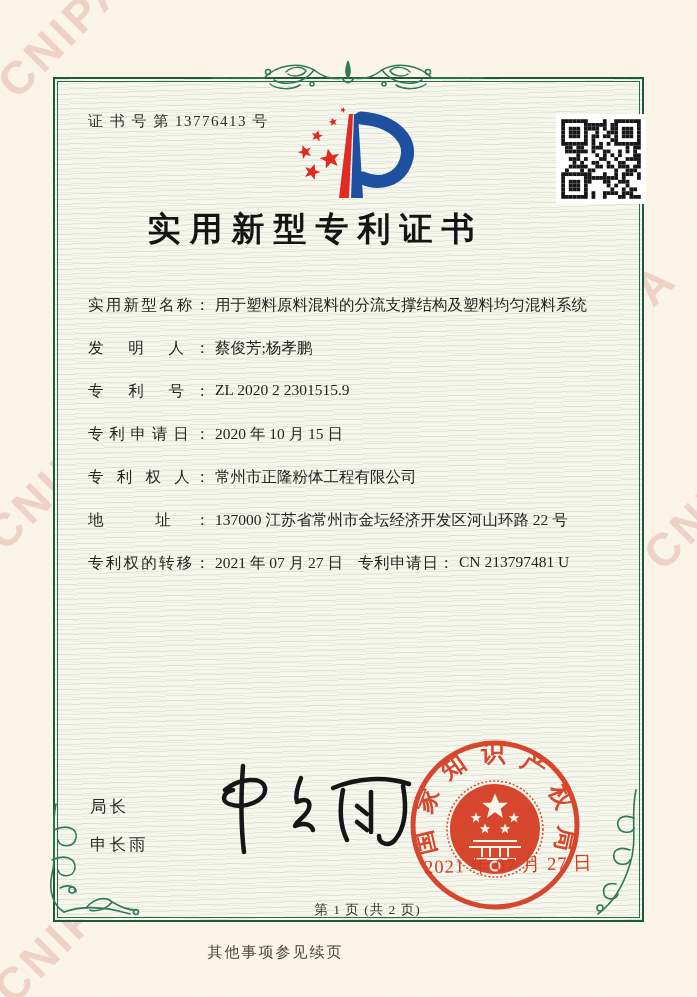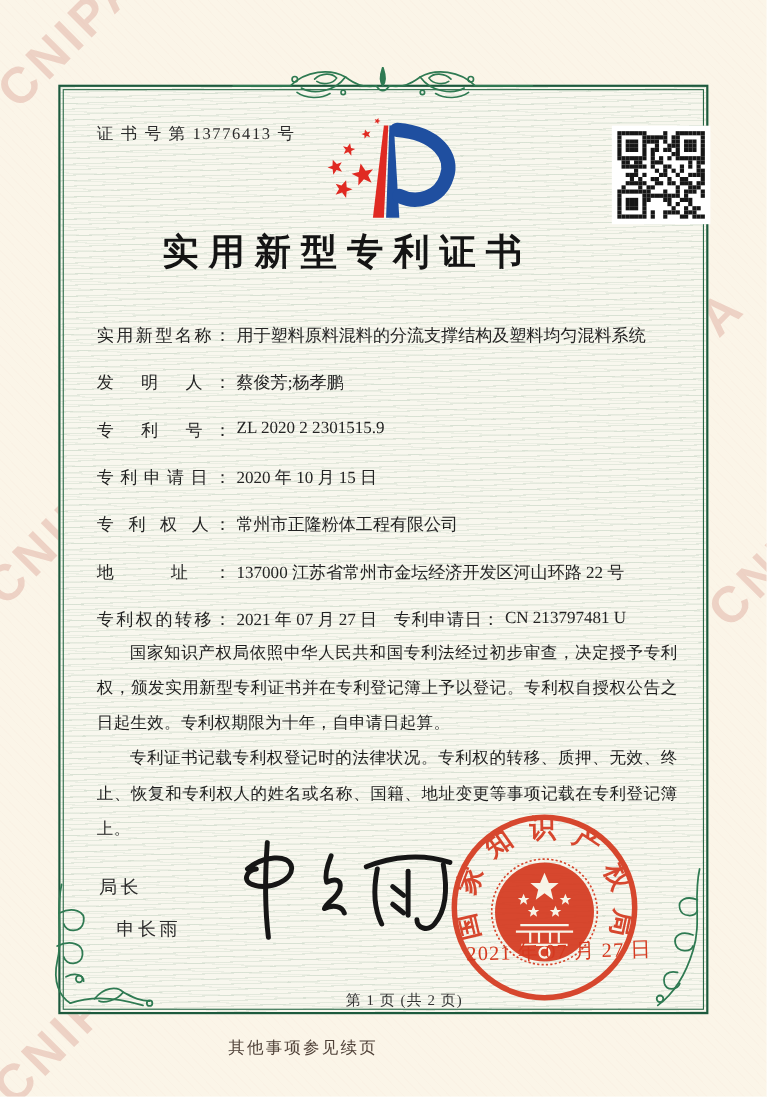--- a/index.html
+++ b/index.html
@@ -412,27 +412,23 @@
   <div class="f-row" style="top:510px">
     <span class="f-label">地 址：</span><span class="f-value">137000 江苏省常州市金坛经济开发区河山环路 22 号</span>
   </div>
   <div class="f-row" style="top:553px">
     <span class="f-label">专利权的转移：</span><span class="f-value">2021 年 07 月 27 日</span>
     <span class="f-pair2">
       <span class="f-label">专利申请日：</span><span class="f-value">CN 213797481 U</span>
     </span>
   </div>
 
-  <div class="body-text">
-    <p>国家知识产权局依照中华人民共和国专利法经过初步审查，决定授予专利权，颁发实用新型专利证书并在专利登记簿上予以登记。专利权自授权公告之日起生效。专利权期限为十年，自申请日起算。</p>
-    <p>专利证书记载专利权登记时的法律状况。专利权的转移、质押、无效、终止、恢复和专利权人的姓名或名称、国籍、地址变更等事项记载在专利登记簿上。</p>
-  </div>
 
   <div class="signer" style="top:796px;">局长</div>
-  <div class="signer" style="top:834px;margin-left:16px;">申长雨</div>
+  <div class="signer" style="top:834px;">申长雨</div>
 
   <svg class="sig-script" width="220" height="105" viewBox="0 0 220 105">
     <g stroke="#161616" stroke-width="4.5" fill="none" stroke-linecap="round" stroke-linejoin="round">
       <path d="M38,6 C36,34 35,60 39,92"></path>
       <path d="M20,30 C34,18 58,16 60,28 C62,40 40,50 24,44 C16,41 18,32 28,30"></path>
       <path d="M96,18 C92,28 90,36 92,42 C100,38 106,40 104,48 C102,56 92,60 90,66 C98,62 106,64 108,70"></path>
       <path d="M128,28 C152,18 180,16 204,24"></path>
       <path d="M138,30 C134,50 136,68 142,80"></path>
       <path d="M198,26 C202,48 200,68 190,80 C184,87 174,84 174,76"></path>
       <path d="M166,32 L166,72"></path>

